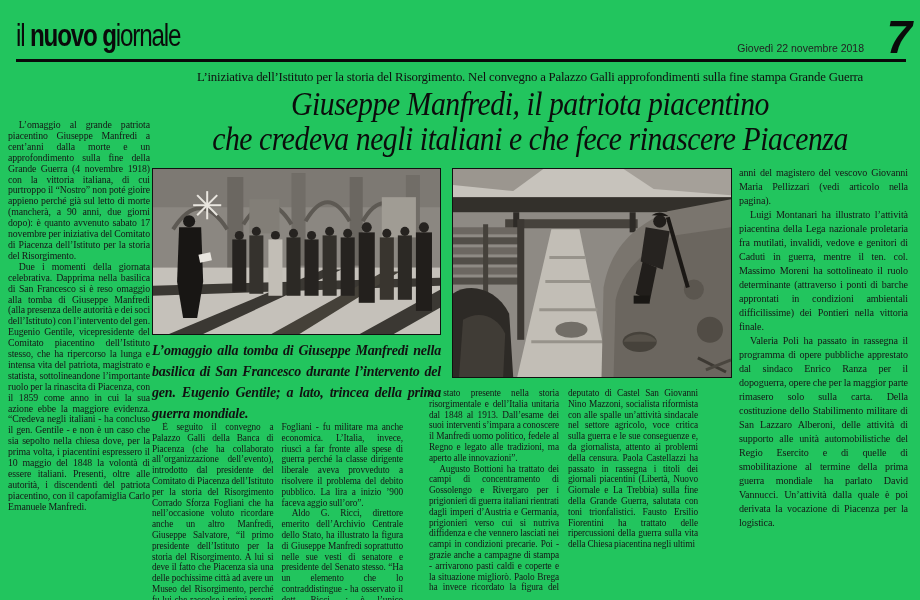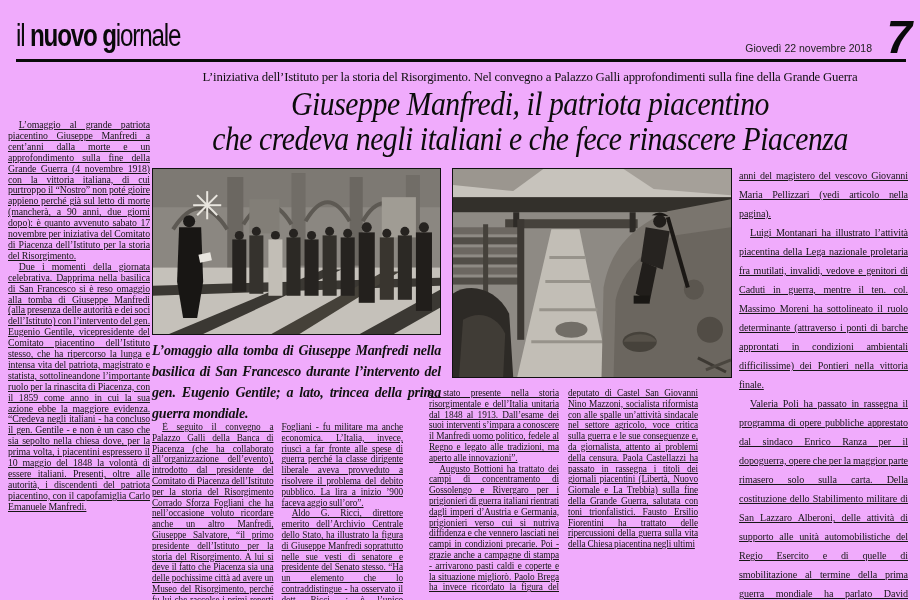--- a/index.html
+++ b/index.html
@@ -1,30 +1,30 @@
 <!DOCTYPE html>
 <html lang="it"><head>
 <meta charset="utf-8">
 <style>
   html,body{margin:0;padding:0;background:#888;}
   #page{
     position:relative;width:920px;height:600px;margin:0 auto;
-    background:#f0abfc;color:#141414;overflow:hidden;
+    background:#22c55e;color:#141414;overflow:hidden;
     font-family:"Liberation Serif",serif;
   }
   
   .masthead-logo{
     position:absolute;left:16px;top:18px;white-space:nowrap;
     font-family:"Liberation Sans",sans-serif;font-size:31px;letter-spacing:-1.5px;
     transform:scaleX(.78);transform-origin:left center;color:#0a0a0a;
   }
   .masthead-logo .lt{font-weight:400}
   .masthead-logo .hv{font-weight:700}
   .header-date{
-    position:absolute;right:48px;top:42px;
+    position:absolute;right:56px;top:42px;
     font-family:"Liberation Sans",sans-serif;font-size:10.5px;color:#222;
   }
   .page-number{
     position:absolute;right:10px;top:10px;z-index:2;
     font-family:"Liberation Sans",sans-serif;font-style:italic;font-weight:700;
     font-size:46px;letter-spacing:-2px;color:#0a0a0a;
   }
   .header-rule{position:absolute;left:16px;width:890px;top:59px;height:3px;background:#0a0a0a;z-index:1;}
   
   .kicker{
@@ -33,28 +33,28 @@
   }
   .headline{position:absolute;left:150px;width:760px;top:87px;text-align:center;color:#0c0c0c;font-style:italic;}
   .headline .hl{
     display:block;font-size:33px;line-height:35px;letter-spacing:-.5px;
     transform:scaleX(.9);transform-origin:center;white-space:nowrap;
   }
   
   .coltext{
     text-align:justify;color:#161616;
     letter-spacing:-.1px;word-spacing:-.3px;
-    hyphens:auto;-webkit-hyphens:auto;overflow:hidden;text-decoration:underline;
+    hyphens:auto;-webkit-hyphens:auto;overflow:hidden;
   }
   .coltext p{margin:0;text-indent:1.1em;}
   .coltext p.cont{text-indent:0;}
   .left-col{position:absolute;left:8px;top:120px;width:142px;height:480px;font-size:9.8px;line-height:10.9px;}
   .group-a{position:absolute;left:152px;top:386px;width:251px;height:214px;column-count:2;column-gap:8px;column-fill:auto;font-size:9.3px;line-height:10.8px;margin-top:36px;}
   .group-b{position:absolute;left:429px;top:388px;width:269px;height:212px;column-count:2;column-gap:9px;column-fill:auto;font-size:9.3px;line-height:10.8px;}
-  .right-col{position:absolute;left:739px;top:166px;width:169px;height:434px;font-size:10.1px;line-height:19px;}
+  .right-col{position:absolute;left:739px;top:166px;width:169px;height:434px;font-size:10.1px;line-height:14px;}
   
   .photo{position:absolute;border:1.5px solid #111;box-sizing:border-box;background:#9a968f;}
   .photo svg{display:block;width:100%;height:100%;}
   .photo-left{left:152px;top:168px;width:289px;height:167px;}
   .photo-right{left:452px;top:168px;width:280px;height:210px;}
   .caption{
     position:absolute;left:152px;top:340px;width:289px;
     font-size:14px;line-height:21px;font-weight:700;font-style:italic;
     text-align:justify;letter-spacing:-.2px;color:#111;
   }
@@ -64,21 +64,21 @@
 
 <div id="page">
 
   <div class="masthead-logo">
     <span class="lt">il </span><span class="hv">nuovo </span><span class="hv">g</span><span class="lt">iornale</span>
   </div>
   <div class="header-date">Giovedì 22 novembre 2018</div>
   <div class="page-number">7</div>
   <div class="header-rule"></div>
 
-  <div class="kicker">L’iniziativa dell’Istituto per la storia del Risorgimento. Nel convegno a Palazzo Galli approfondimenti sulla fine della Grande Guerra</div>
+  <div class="kicker">L’iniziativa dell’Istituto per la storia del Risorgimento. Nel convegno a Palazzo Galli approfondimenti sulla fine stampa Grande Guerra</div>
   <div class="headline">
     <span class="hl">Giuseppe Manfredi, il patriota piacentino</span>
     <span class="hl">che credeva negli italiani e che fece rinascere Piacenza</span>
   </div>
 
   <div class="coltext left-col">
     <p>L’omaggio al grande patriota piacentino Giuseppe Manfredi a cent’anni dalla morte e un approfondimento sulla fine della Grande Guerra (4 novembre 1918) con la vittoria italiana, di cui purtroppo il “Nostro” non poté gioire appieno perché già sul letto di morte (mancherà, a 90 anni, due giorni dopo): è quanto avvenuto sabato 17 novembre per iniziativa del Comitato di Piacenza dell’Istituto per la storia del Risorgimento.</p>
     <p>Due i momenti della giornata celebrativa. Dapprima nella basilica di San Francesco si è reso omaggio alla tomba di Giuseppe Manfredi (alla presenza delle autorità e dei soci dell’Istituto) con l’intervento del gen. Eugenio Gentile, vicepresidente del Comitato piacentino dell’Istituto stesso, che ha ripercorso la lunga e intensa vita del patriota, magistrato e statista, sottolineandone l’importante ruolo per la rinascita di Piacenza, con il 1859 come anno in cui la sua azione ebbe la maggiore evidenza. “Credeva negli italiani - ha concluso il gen. Gentile - e non è un caso che sia sepolto nella chiesa dove, per la prima volta, i piacentini espressero il 10 maggio del 1848 la volontà di essere italiani. Presenti, oltre alle autorità, i discendenti del patriota piacentino, con il capofamiglia Carlo Emanuele Manfredi.</p>
   </div>
 

